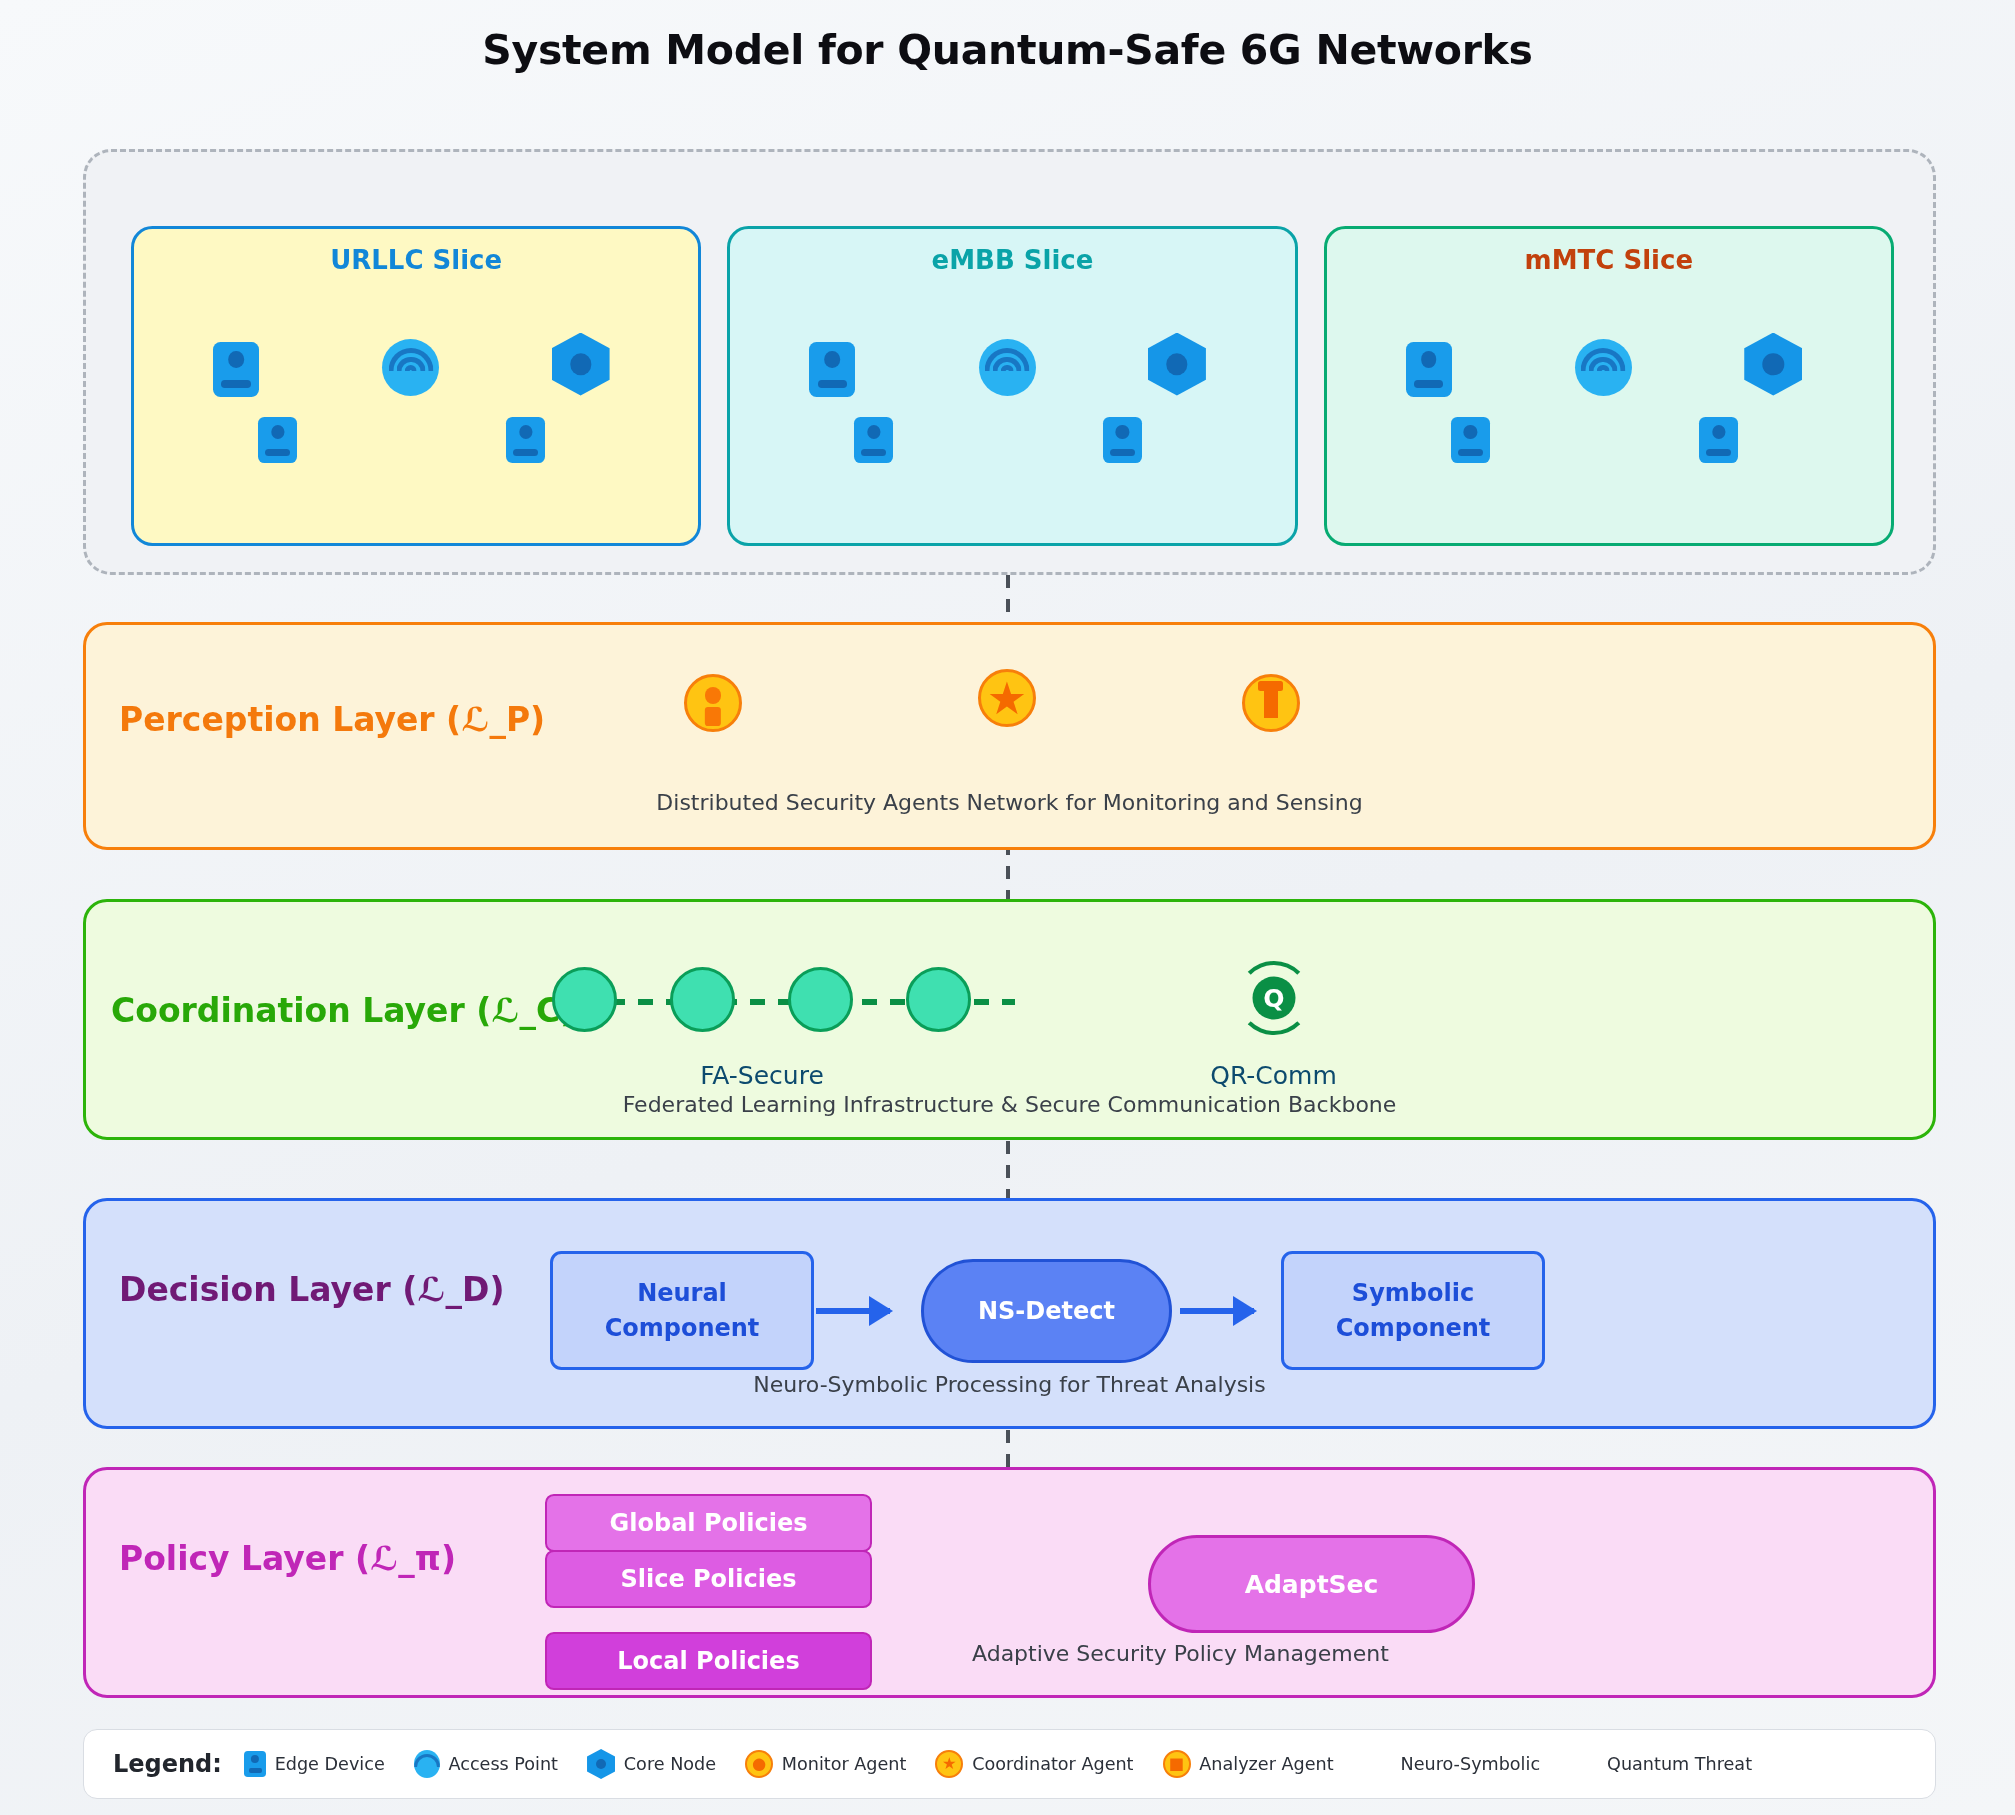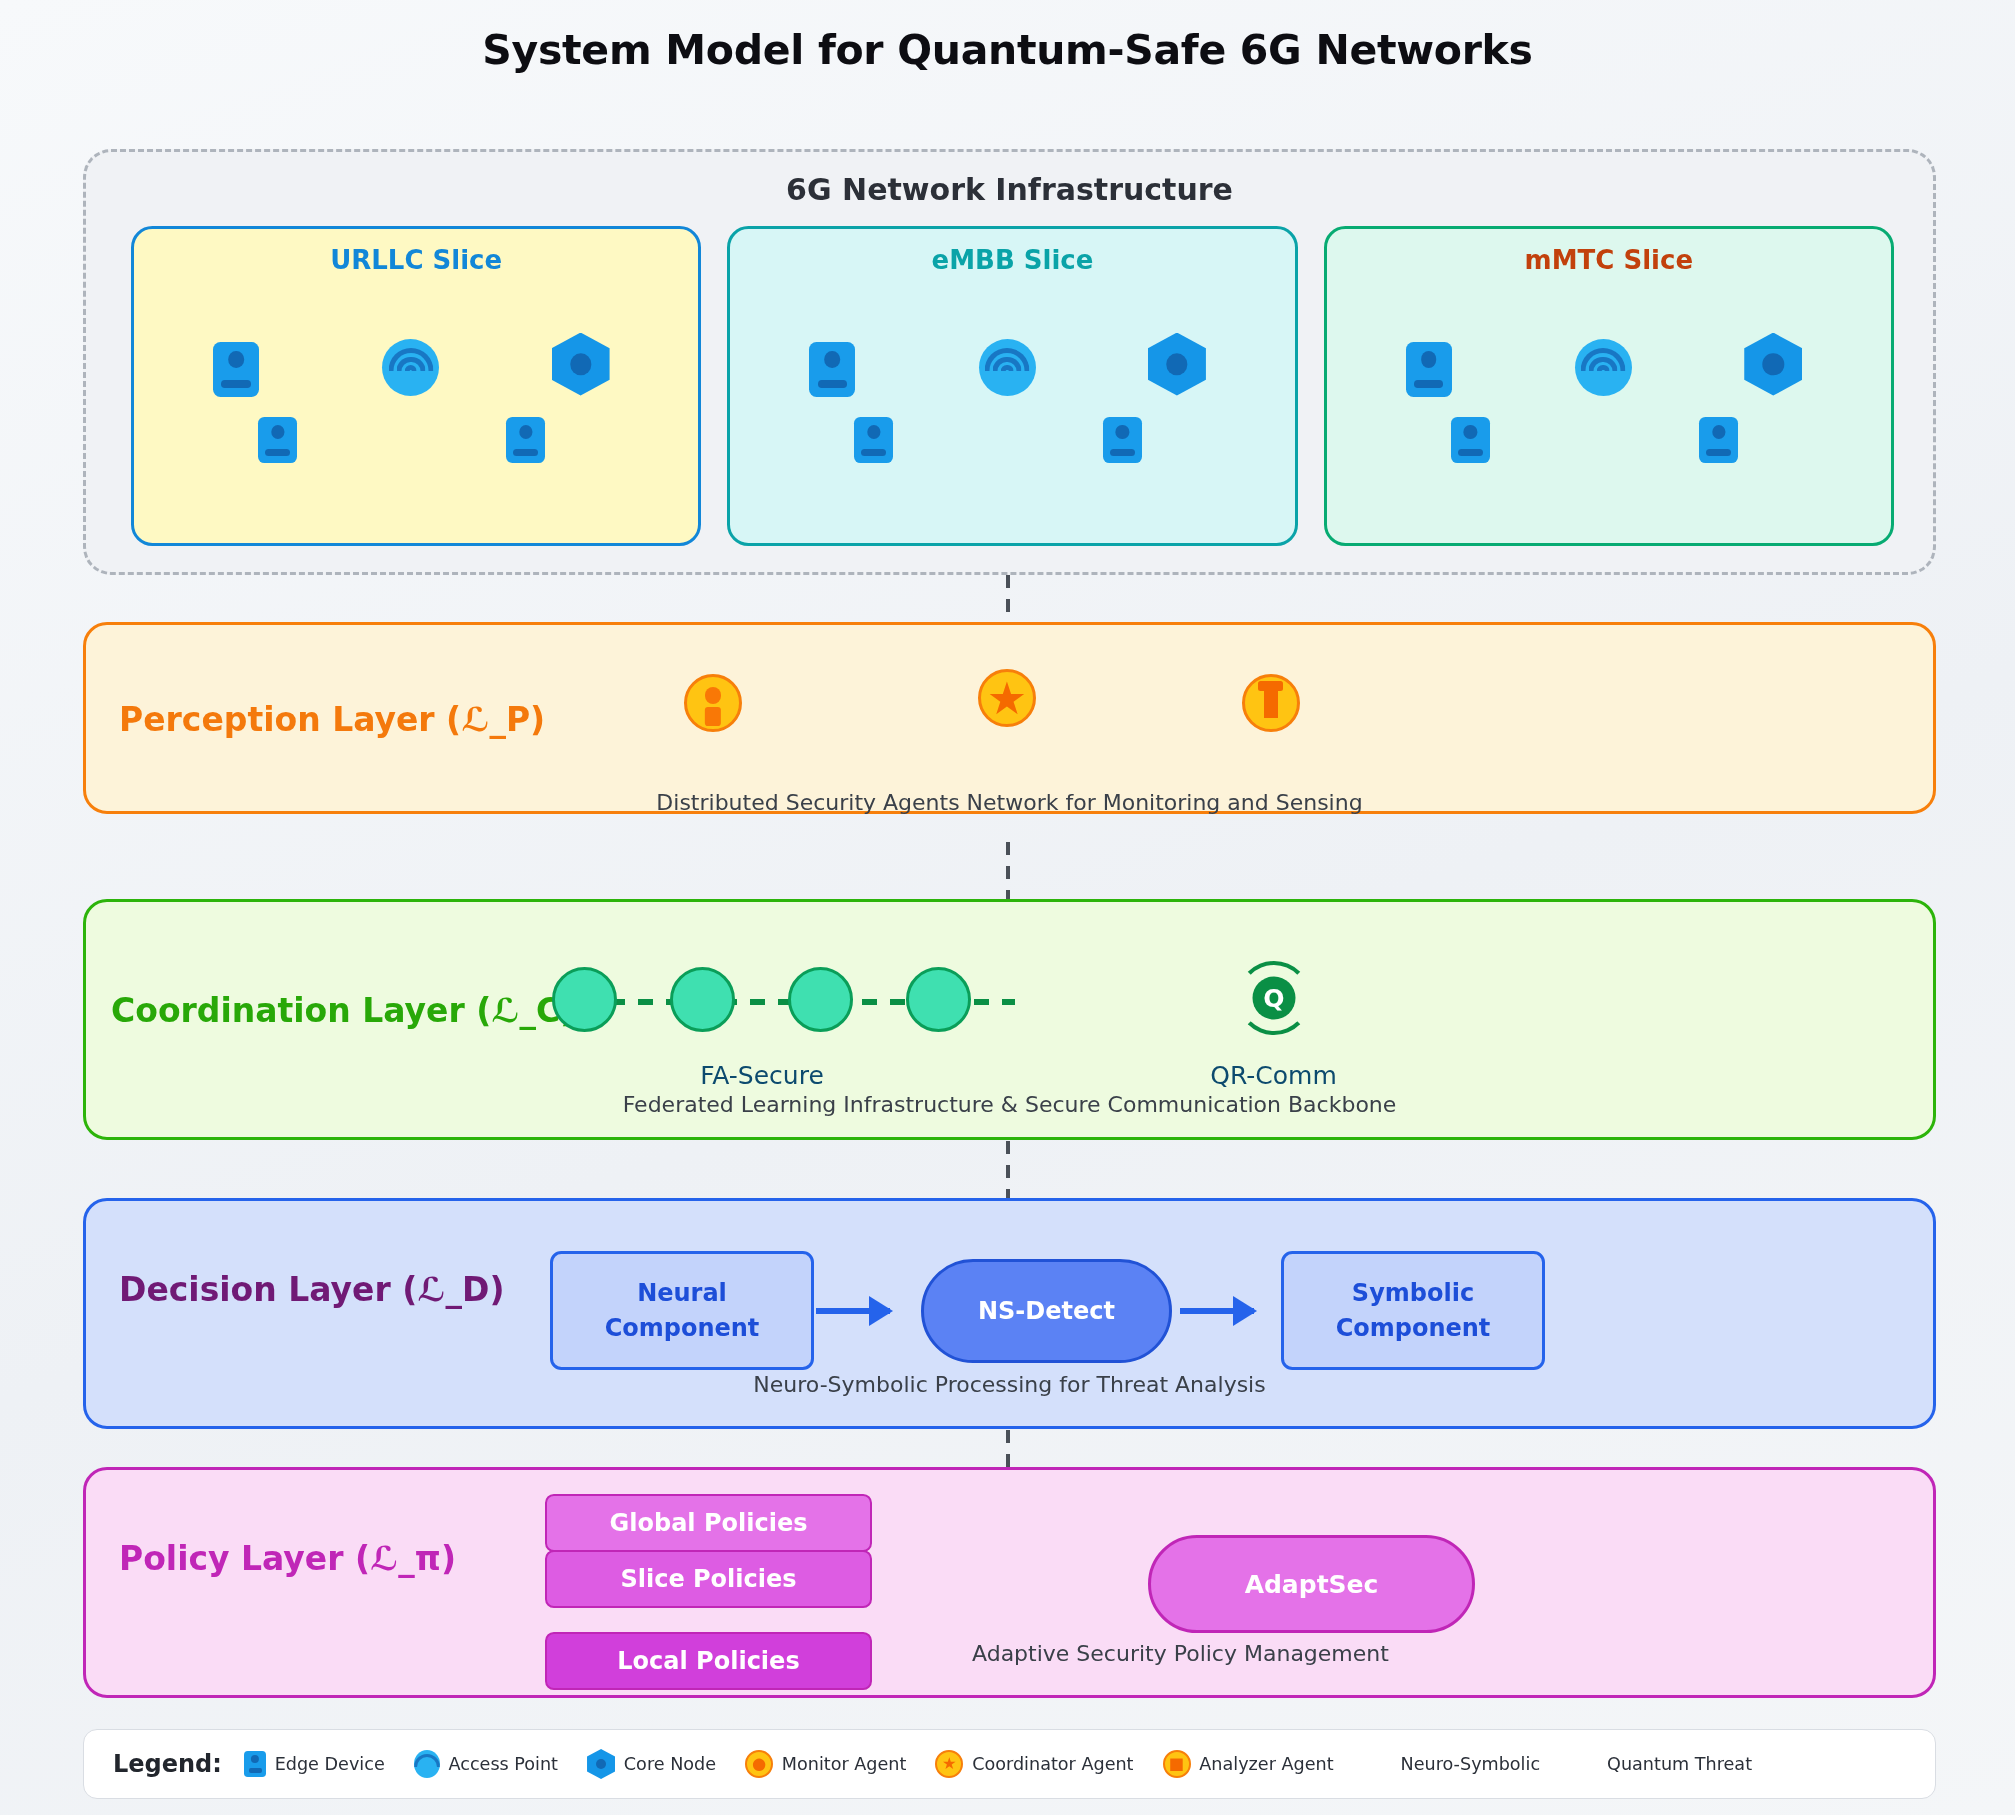--- a/index.html
+++ b/index.html
@@ -80,21 +80,21 @@
     background: repeating-linear-gradient(to bottom, #4a5058 0 12.6px, rgba(0,0,0,0) 12.6px 24px); }
 
   
   .layer { position: absolute; left: 83px; width: 1853px; border-radius: 24px; }
   .layer-title { position: absolute; font-size: 33px; font-weight: 700; }
   .layer-sub {
     position: absolute; left: 0; width: 100%; text-align: center;
     font-size: 22px; color: #3a4049; font-weight: 400;
   }
 
-  .lp { top: 622px; height: 192px; background: #fdf3d9; border: 3.8px solid #f77f0b; padding-left: 22px; }
+  .lp { top: 622px; height: 228px; background: #fdf3d9; border: 3.8px solid #f77f0b; padding-left: 22px; }
   .lp .layer-title { left: 33px; top: 75px; color: #f4790c; }
   .lp .layer-sub { top: 165px; }
 
   .lc { top: 899px; height: 241px; background: #eefbdf; border: 3.8px solid #2cb40a; }
   .lc .layer-title { left: 25px; top: 89px; color: #28a808; }
   .lc .layer-sub { top: 190px; }
 
   .ld { top: 1198px; height: 231px; background: #d4e0fb; border: 3.8px solid #2563eb; }
   .ld .layer-title { left: 33px; top: 69px; color: #701a75; }
   .ld .layer-sub { top: 171px; }
@@ -174,21 +174,20 @@
     color:#f56a00; font-size: 16.3px; line-height: 1; }
 </style>
 </head>
 <body>
 
 <div class="page">
 
   <div class="title">System Model for Quantum-Safe 6G Networks</div>
 
   <div class="infra">
-    <div class="infra-title">6G Network Infrastructure</div>
     <div class="slices">
 
       <div class="slice urllc">
         <div class="slice-title">URLLC Slice</div>
         <div class="node" style="left:14%;top:36%">
             <div class="ico-edge"></div>
           </div>
         <div class="node" style="left:44%;top:35%">
             <div class="ico-ap">
               <i class="a1"></i>

